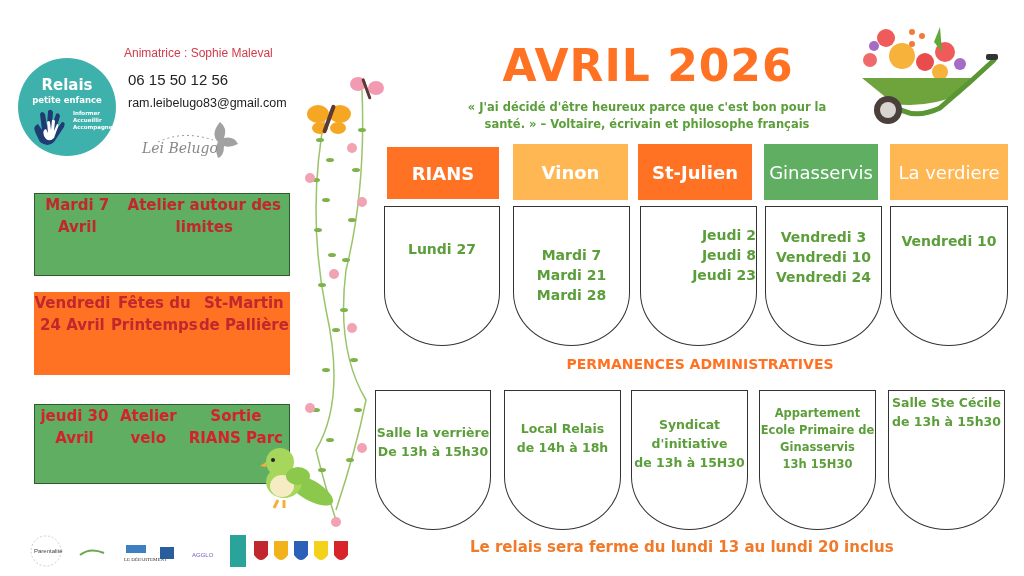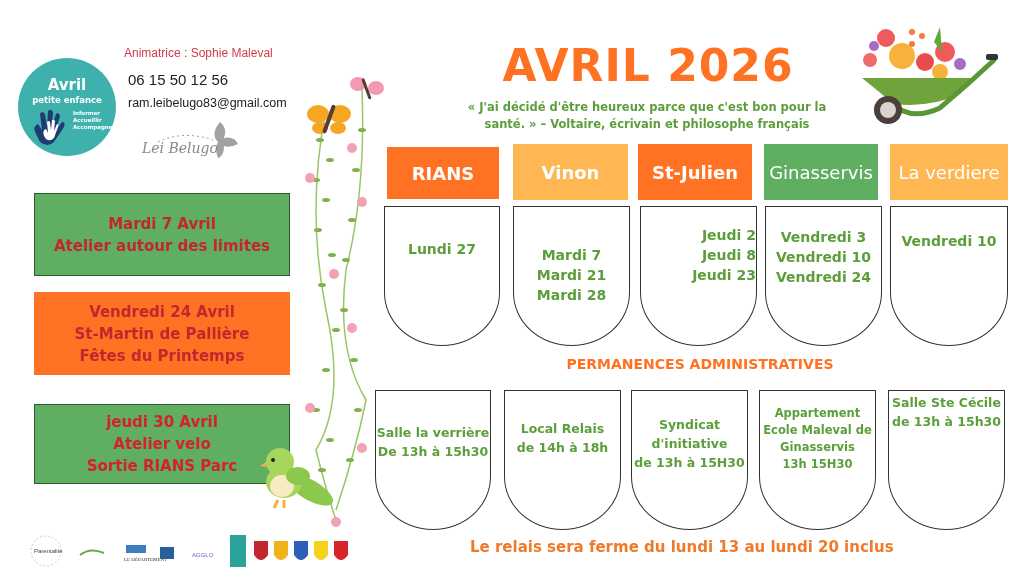--- a/index.html
+++ b/index.html
@@ -21,21 +21,21 @@
   .animatrice { left: 124px; top: 46px; font-size: 12px; color: #d23a4a; font-family: "Liberation Sans", sans-serif; }
   .phone { left: 128px; top: 71px; font-size: 15px; color: #222; font-family: "Liberation Sans", sans-serif; }
   .email { left: 128px; top: 96px; font-size: 12.5px; color: #222; font-family: "Liberation Sans", sans-serif; }
   .belugo { left: 138px; top: 118px; width: 110px; height: 44px; }
   .belugo-text { position: absolute; left: 4px; top: 22px; font-family: "DejaVu Serif", serif; font-style: italic; font-size: 14px; color: #888; }
 
   
   .event-box {
     left: 34px; width: 256px; text-align: center; color: #c1272d;
     font-weight: bold; font-size: 15px; line-height: 22px;
-    display: flex; flex-direction: column; justify-content: center;
+    display: flex; flex-direction: row; justify-content: center;
   }
   .event-green { background: #5fae62; border: 1px solid #2d5c2f; }
   .event-orange { background: #ff7223; }
   .event-1 { top: 193px; height: 83px; }
   .event-2 { top: 292px; height: 83px; }
   .event-3 { top: 404px; height: 80px; color: #d4222a; }
 
   
   .title { left: 466px; top: 40px; width: 364px; text-align: center; font-size: 44px; font-weight: bold; color: #ff7223; letter-spacing: 1px; }
   .quote { left: 460px; top: 99px; width: 374px; text-align: center; font-size: 11.5px; line-height: 17px; font-weight: bold; color: #5b9e3a; }
@@ -59,21 +59,21 @@
 
   .perm-title { left: 520px; top: 356px; width: 360px; text-align: center; color: #ff7223; font-weight: bold; font-size: 14px; }
   .closure { left: 470px; top: 538px; width: 440px; text-align: left; color: #f07a2a; font-weight: bold; font-size: 15px; }
 
   .footer-logos { left: 28px; top: 533px; width: 340px; height: 36px; }
 </style>
 </head>
 <body>
 
 <div class="abs logo-circle">
-  <div class="t1">Avril</div>
+  <div class="t1">Relais</div>
   <div class="t2">petite enfance</div>
   <svg width="44" height="42" viewBox="0 0 44 42">
     <path d="M6 26 Q2 18 8 16 L12 22 L10 6 Q12 2 15 6 L17 18 L18 3 Q21 0 23 4 L22 18 L26 6 Q29 4 30 8 L26 22 L32 14 Q36 14 34 19 L24 34 Q18 40 10 34 Z" fill="#1f3c72"></path>
     <path d="M14 28 Q12 22 16 21 L18 25 L17 14 Q19 12 20 14 L21 22 L22 12 Q24 11 25 13 L24 23 L27 16 Q29 16 28 19 L24 30 Q20 34 16 31 Z" fill="#ffffff"></path>
   </svg>
   <div class="t3">
     <div>Informer</div>
     <div>Accueillir</div>
     <div>Accompagner</div>
   </div>
@@ -90,22 +90,22 @@
   </svg>
   <div class="belugo-text">Lei Belugo</div>
 </div>
 
 <div class="abs event-box event-green event-1">
   <div>Mardi 7 Avril</div>
   <div>Atelier autour des limites</div>
 </div>
 <div class="abs event-box event-orange event-2">
   <div>Vendredi 24 Avril</div>
+  <div>Fêtes du Printemps</div>
   <div>St-Martin de Pallière</div>
-  <div>Fêtes du Printemps</div>
 </div>
 <div class="abs event-box event-green event-3">
   <div>jeudi 30 Avril</div>
   <div>Atelier velo</div>
   <div>Sortie RIANS Parc</div>
 </div>
 
 <svg class="abs" style="left:296px;top:70px;" width="90" height="460" viewBox="0 0 90 460">
   <path d="M30 40 Q10 140 30 240 Q50 330 20 380 Q30 420 40 450" stroke="#9bc46a" stroke-width="1.5" fill="none"></path>
   <path d="M66 20 Q70 120 50 200 Q40 280 70 330 Q60 380 40 440" stroke="#9bc46a" stroke-width="1.5" fill="none"></path>
@@ -256,21 +256,21 @@
 <div class="abs shield perm" style="left:631px;width:117px;">
   <div class="inner" style="top:24px;">
     <div>Syndicat</div>
     <div>d'initiative</div>
     <div>de 13h à 15H30</div>
   </div>
 </div>
 <div class="abs shield perm" style="left:759px;width:117px;font-size:11.5px;line-height:17px;">
   <div class="inner" style="top:14px;">
     <div>Appartement</div>
-    <div>Ecole Maleval de</div>
+    <div>Ecole Primaire de</div>
     <div>Ginasservis</div>
     <div>13h 15H30</div>
   </div>
 </div>
 <div class="abs shield perm" style="left:888px;width:117px;">
   <div class="inner" style="top:2px;">
     <div>Salle Ste Cécile</div>
     <div>de 13h à 15h30</div>
   </div>
 </div>

